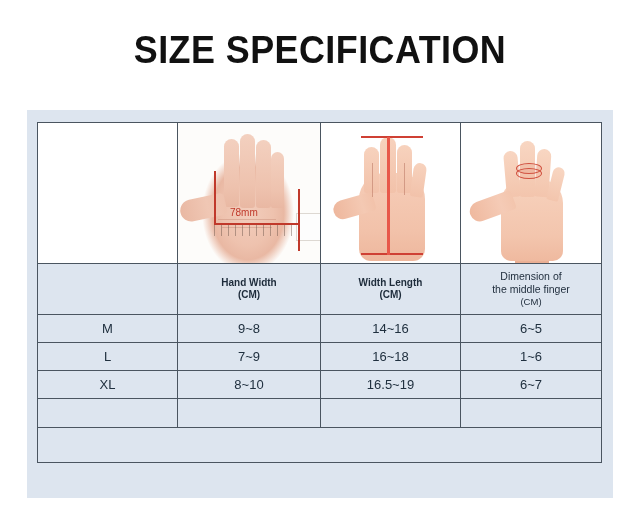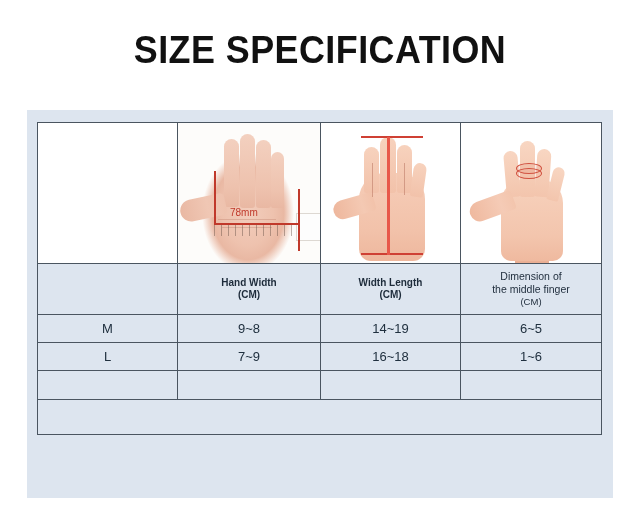--- a/index.html
+++ b/index.html
@@ -365,29 +365,35 @@
         <td class="hdr-small">
           <div>Dimension of</div>
           <div>the middle finger</div>
           <div class="cm">(CM)</div>
         </td>
       </tr>
 
       <tr class="data-row">
         <td>M</td>
         <td>9~8</td>
-        <td>14~19</td>
+        <td>14~16</td>
         <td>6~5</td>
       </tr>
       <tr class="data-row">
         <td>L</td>
         <td>7~9</td>
         <td>16~18</td>
         <td>1~6</td>
       </tr>
+      <tr class="data-row">
+        <td>XL</td>
+        <td>8~10</td>
+        <td>16.5~19</td>
+        <td>6~7</td>
+      </tr>
 
       <tr class="empty-row">
         <td></td>
         <td></td>
         <td></td>
         <td></td>
       </tr>
 
       <tr class="tail-row">
         <td colspan="4"></td>

